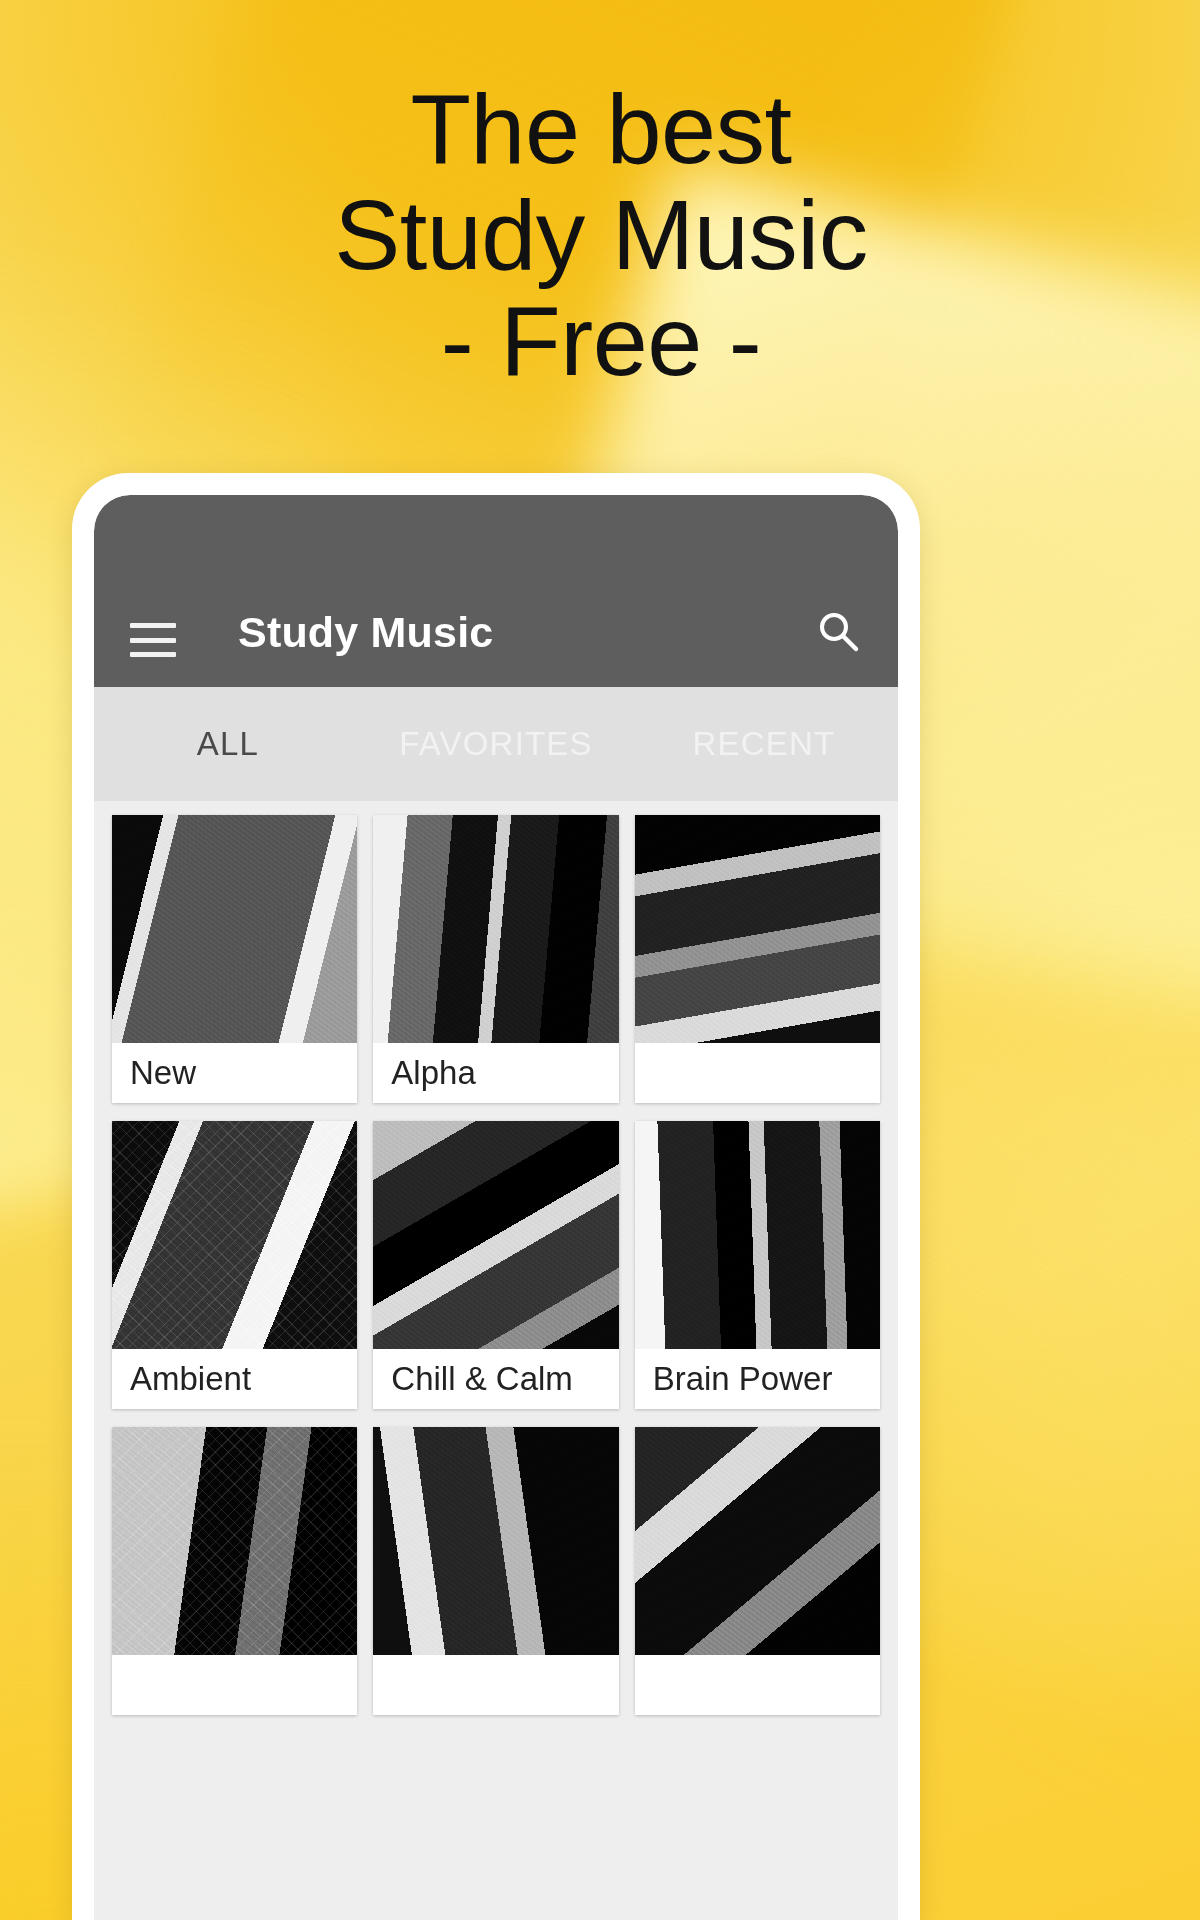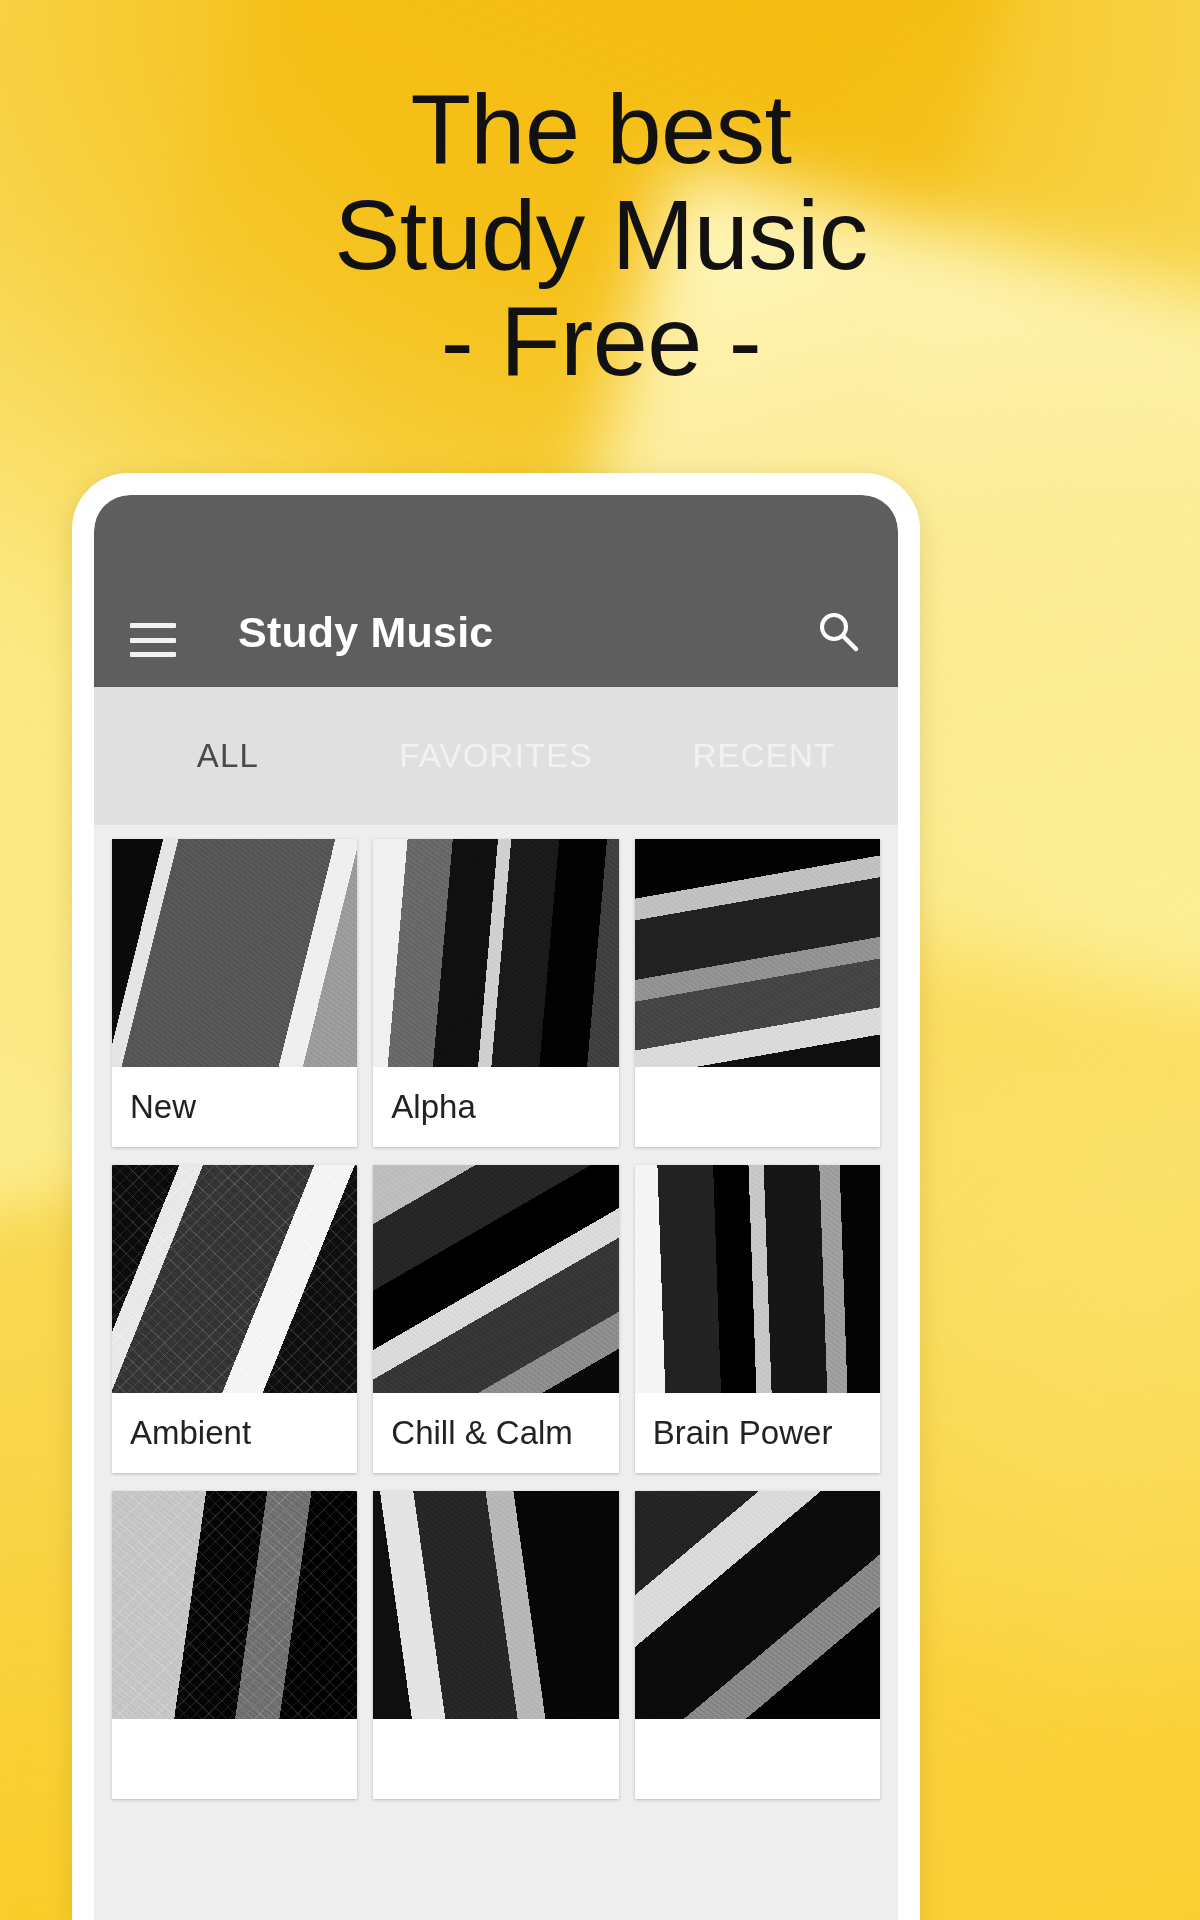--- a/index.html
+++ b/index.html
@@ -140,21 +140,21 @@
   .search-icon {
     flex: 0 0 auto;
     width: 48px; height: 48px;
     cursor: pointer;
     margin-bottom: 2px;
   }
   .search-icon svg { display: block; }
 
   
   .tabbar {
-    height: 138px;
+    height: 114px;
     background: #e0e0e0;
     display: flex;
     align-items: center;
     justify-content: center;
   }
   .tab {
     flex: 1 1 0;
     text-align: center;
     font-size: 33px;
     letter-spacing: 1.2px;
@@ -184,21 +184,21 @@
   }
   .card-thumb {
     width: 100%;
     height: 228px;
     position: relative;
     overflow: hidden;
     background: #2c2c30;
     filter: grayscale(100%) contrast(112%);
   }
   .card-label {
-    height: 80px;
+    height: 60px;
     display: flex;
     align-items: center;
     padding: 12px 18px;
     font-size: 33px;
     color: #222222;
     white-space: nowrap;
     overflow: hidden;
   }
 
   

